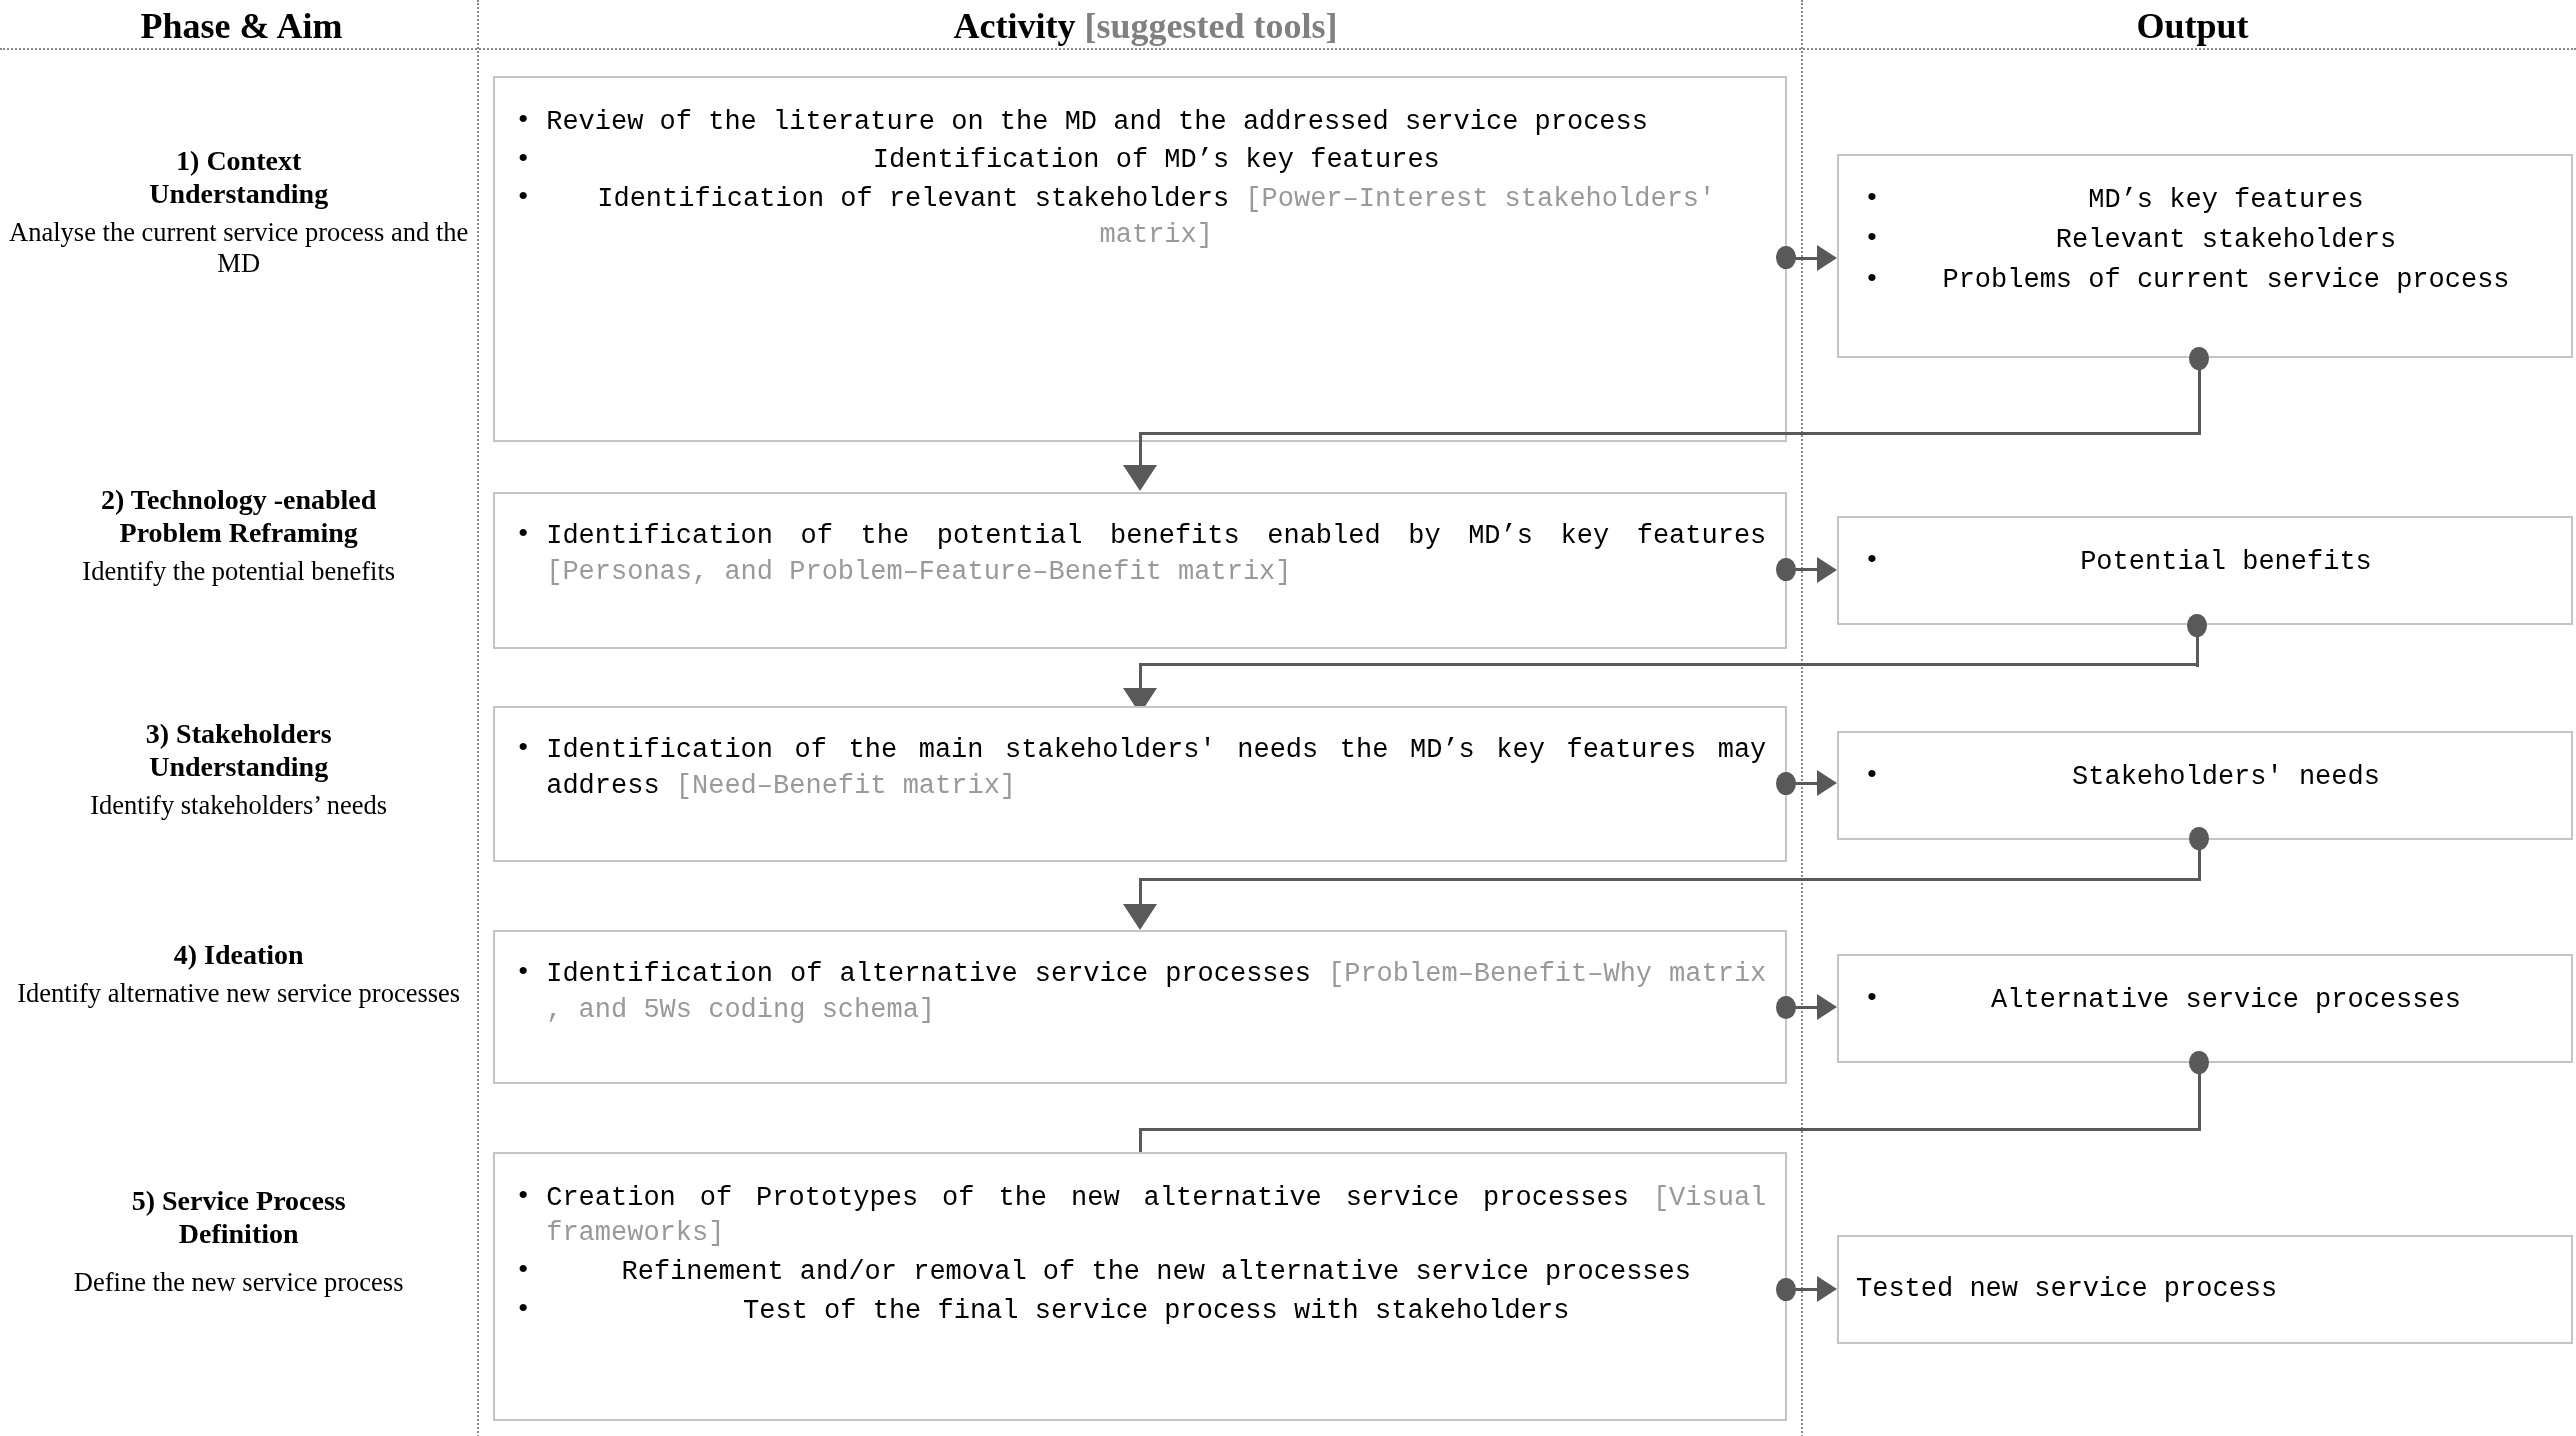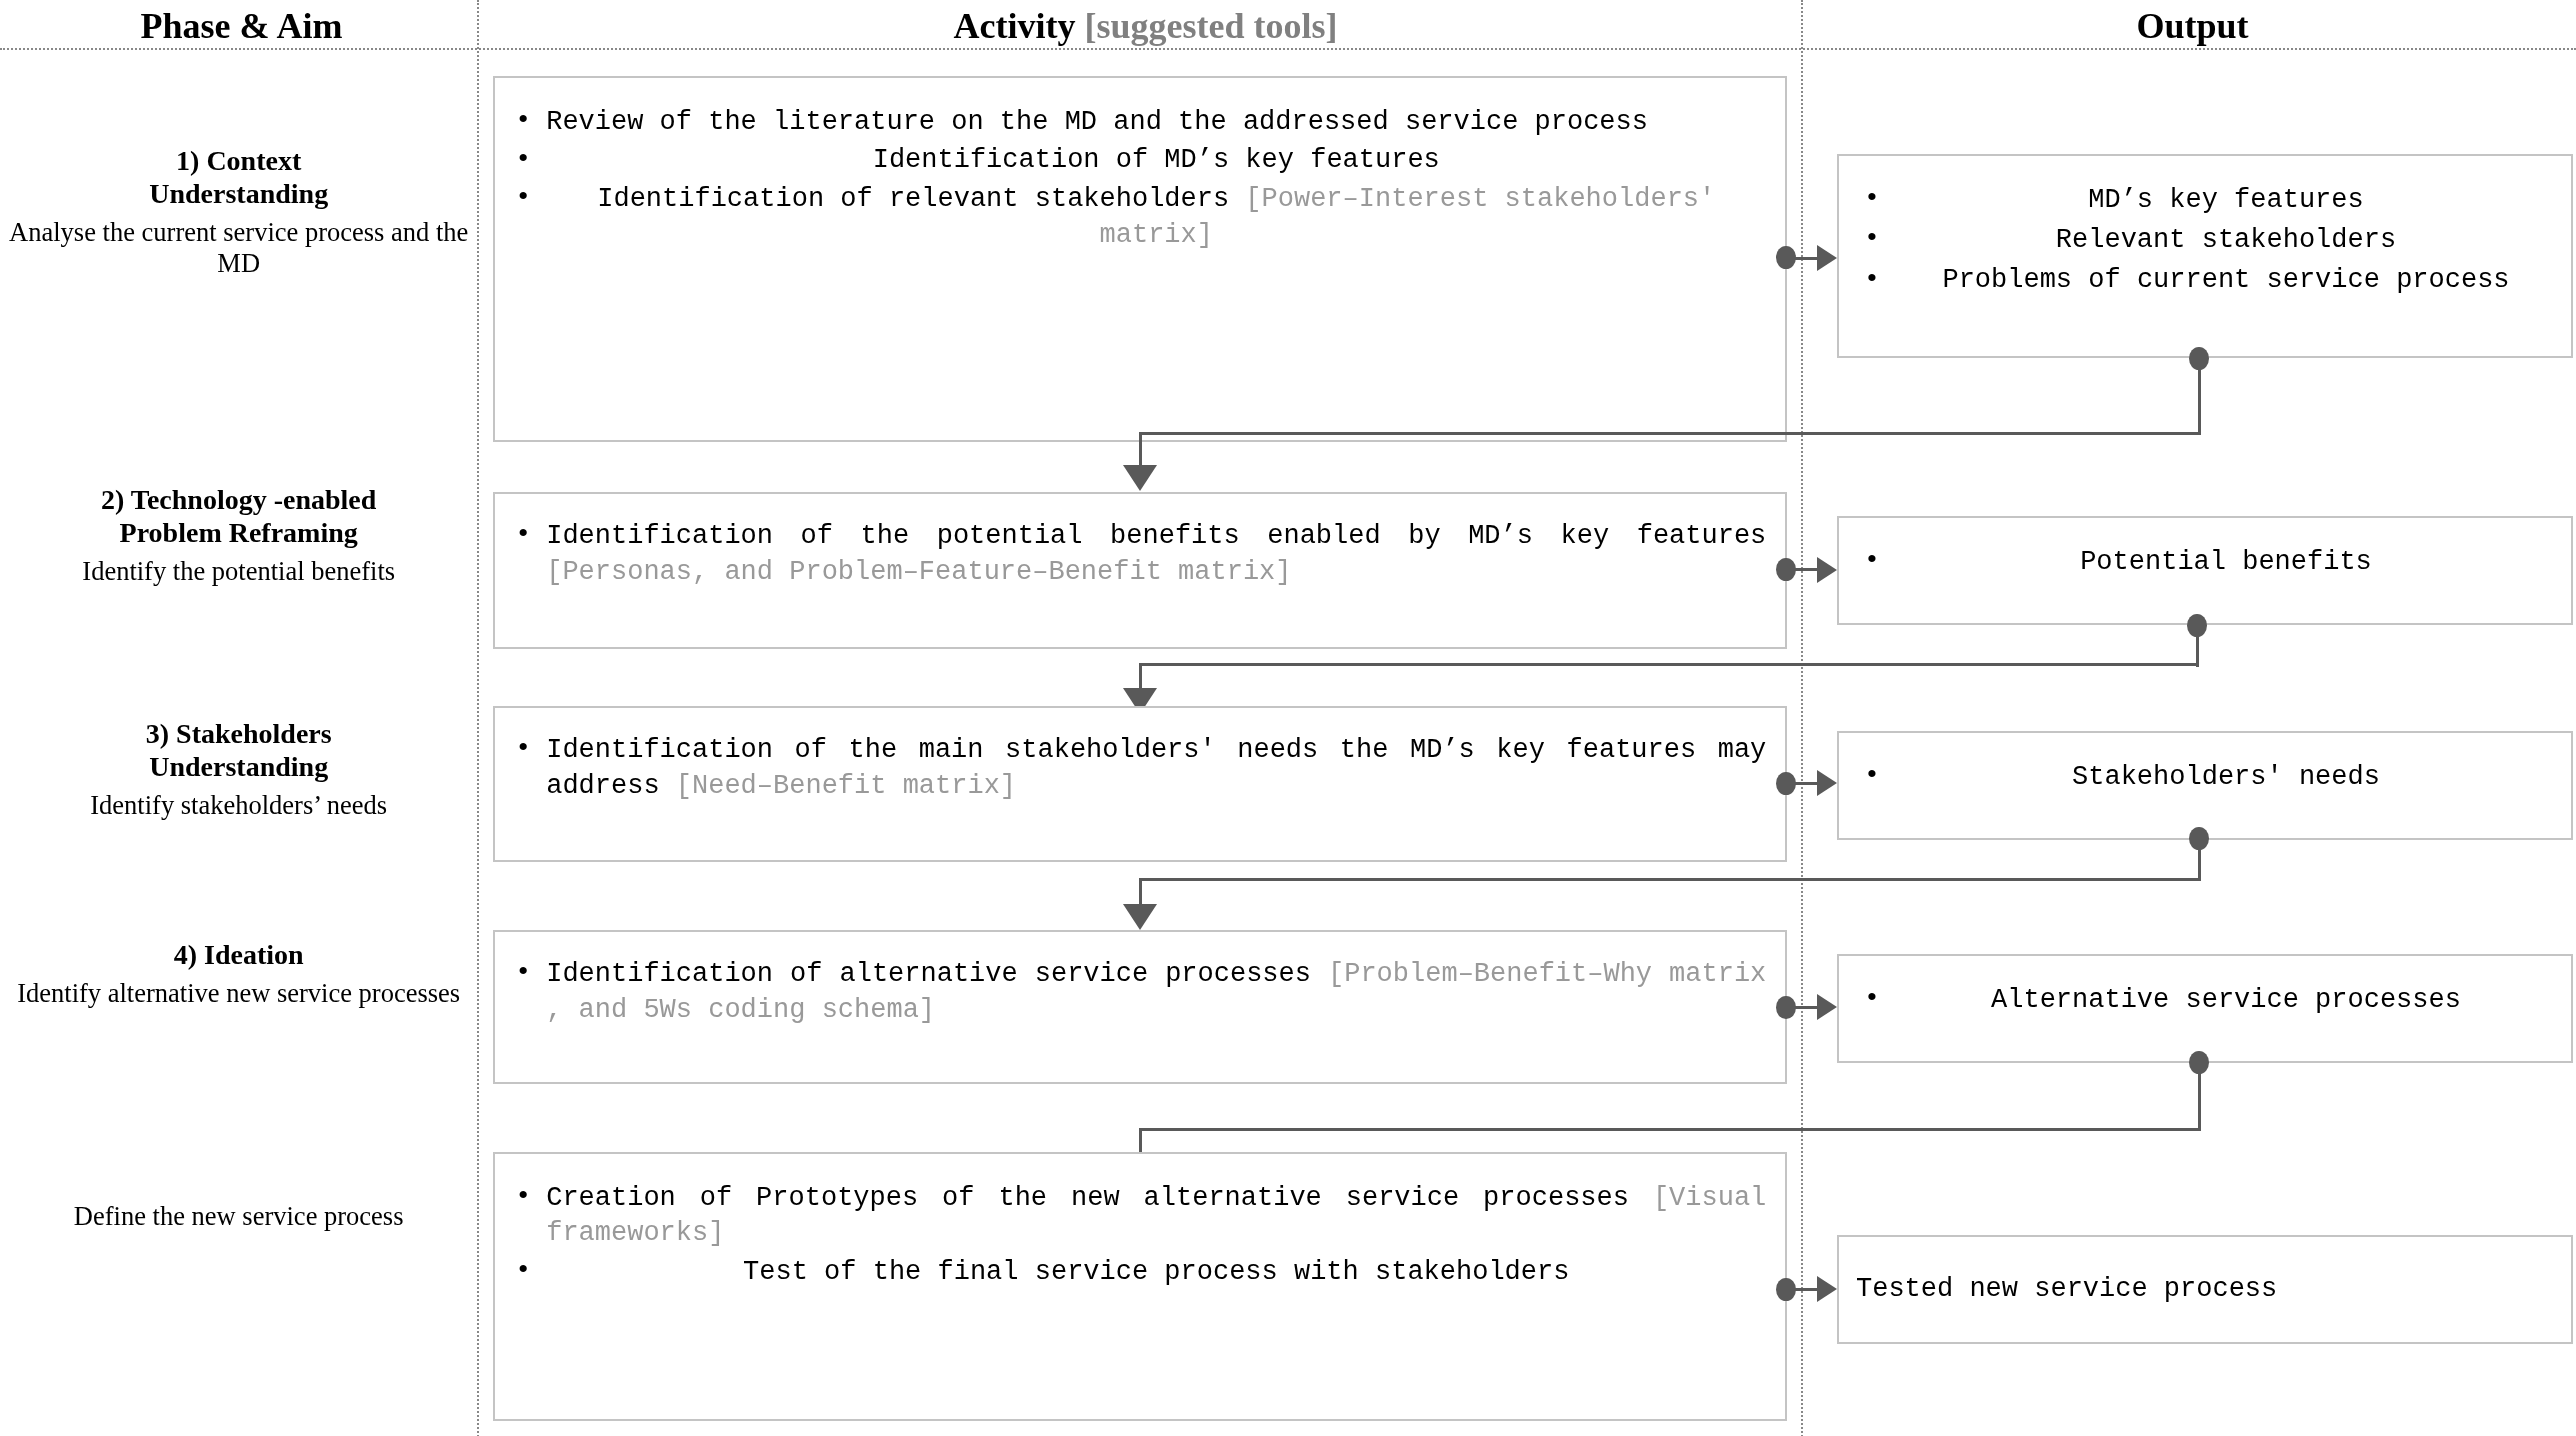--- a/index.html
+++ b/index.html
@@ -209,27 +209,34 @@
 <div class="ln hln" style="left:1793px;top:1006px;width:31px;"></div>
 <div class="arrow-r" style="left:1817px;top:994px;"></div>
 
 <div class="dot-node" style="left:2189px;top:1051px;"></div>
 <div class="ln vln" style="left:2198px;top:1061px;height:70px;"></div>
 <div class="ln hln" style="left:1139px;top:1128px;width:1062px;"></div>
 <div class="ln vln" style="left:1139px;top:1128px;height:43px;"></div>
 <div class="arrow-d" style="left:1123px;top:1157px;"></div>
 
 <div class="phase" style="top:1184px;">
+  <div class="pname">
+    <span>5) Service Process</span><br>
+    <span>Definition</span>
+  </div>
   <div class="paim" style="margin-top:17px;">Define the new service process</div>
 </div>
 
 <div class="box act-box" style="top:1152px;height:269px;">
   <ul class="blist" style="padding:26.5px 18.7px 0 6.2px;">
     <li class="bitem">
       <span>Creation of Prototypes of the new alternative service processes </span><span class="grey">[Visual frameworks]</span>
+    </li>
+    <li class="bitem last" style="margin-top:3.1px;">
+      <span>Refinement and/or removal of the new alternative service processes</span>
     </li>
     <li class="bitem last" style="margin-top:3.1px;">
       <span>Test of the final service process with stakeholders</span>
     </li>
   </ul>
 </div>
 
 <div class="box out-box" style="top:1235px;height:109px;">
   <div class="nobullet" style="padding-top:35px;">
     <span>Tested new service process</span>

